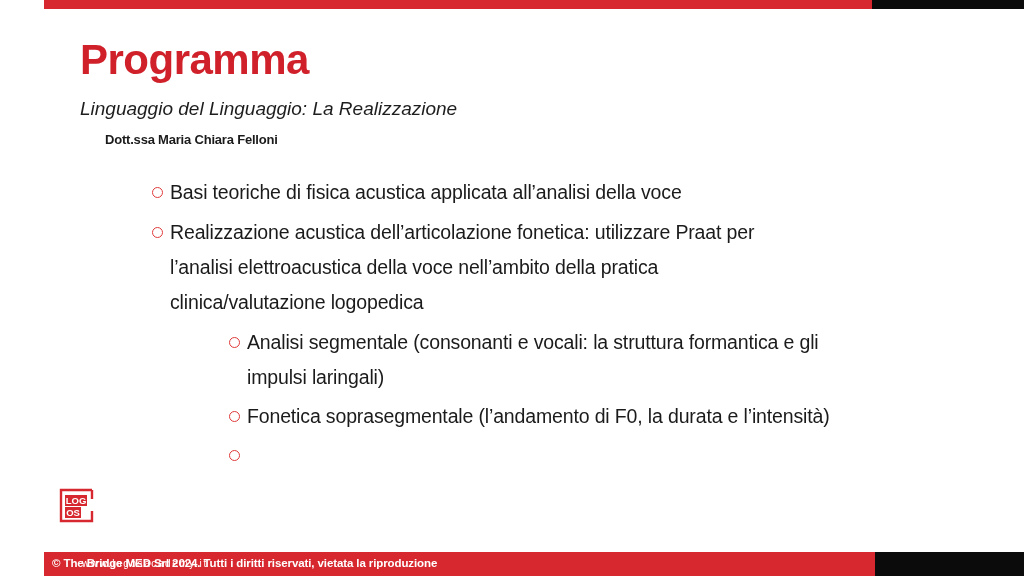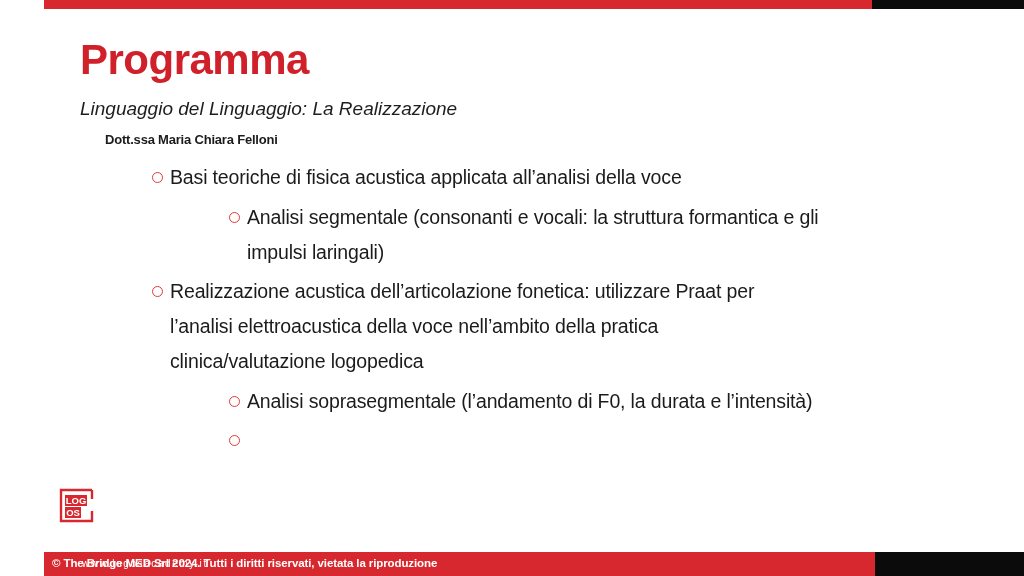--- a/index.html
+++ b/index.html
@@ -65,21 +65,21 @@
     font-weight: bold;
     color: #1B1B1B;
     letter-spacing: -0.2px;
     white-space: nowrap;
   }
 
   
   .bullets {
     position: absolute;
     left: 0;
-    top: 160px;
+    top: 175px;
     width: 843px;
   }
   .bullet {
     position: relative;
     display: block;
     color: #1B1B1B;
     font-size: 19.5px;
     line-height: 35px;
     letter-spacing: -0.15px;
   }
@@ -173,33 +173,33 @@
   <div class="subtitle">Linguaggio del Linguaggio: La Realizzazione</div>
   <div class="presenter">Dott.ssa Maria Chiara Felloni</div>
 
   <div class="bullets">
 
     <div class="bullet lvl1">
       <span class="marker"></span>
       <span class="btext">Basi teoriche di fisica acustica applicata all’analisi della voce</span>
     </div>
 
+    <div class="bullet lvl1">
+      <span class="marker"></span>
+      <span class="btext">Realizzazione acustica dell’articolazione fonetica: utilizzare Praat per l’analisi elettroacustica della voce nell’ambito della pratica clinica/valutazione logopedica</span>
+    </div>
+
     <div class="bullet lvl2">
       <span class="marker"></span>
       <span class="btext">Analisi segmentale (consonanti e vocali: la struttura formantica e gli impulsi laringali)</span>
     </div>
 
-    <div class="bullet lvl1">
-      <span class="marker"></span>
-      <span class="btext">Realizzazione acustica dell’articolazione fonetica: utilizzare Praat per l’analisi elettroacustica della voce nell’ambito della pratica clinica/valutazione logopedica</span>
-    </div>
-
     <div class="bullet lvl2">
       <span class="marker"></span>
-      <span class="btext">Analisi soprasegmentale (l’andamento di F0, la durata e l’intensità)</span>
+      <span class="btext">Fonetica soprasegmentale (l’andamento di F0, la durata e l’intensità)</span>
     </div>
 
     <div class="bullet lvl2">
       <span class="marker"></span>
     </div>
 
 
   </div>
 
   <div class="logo">

